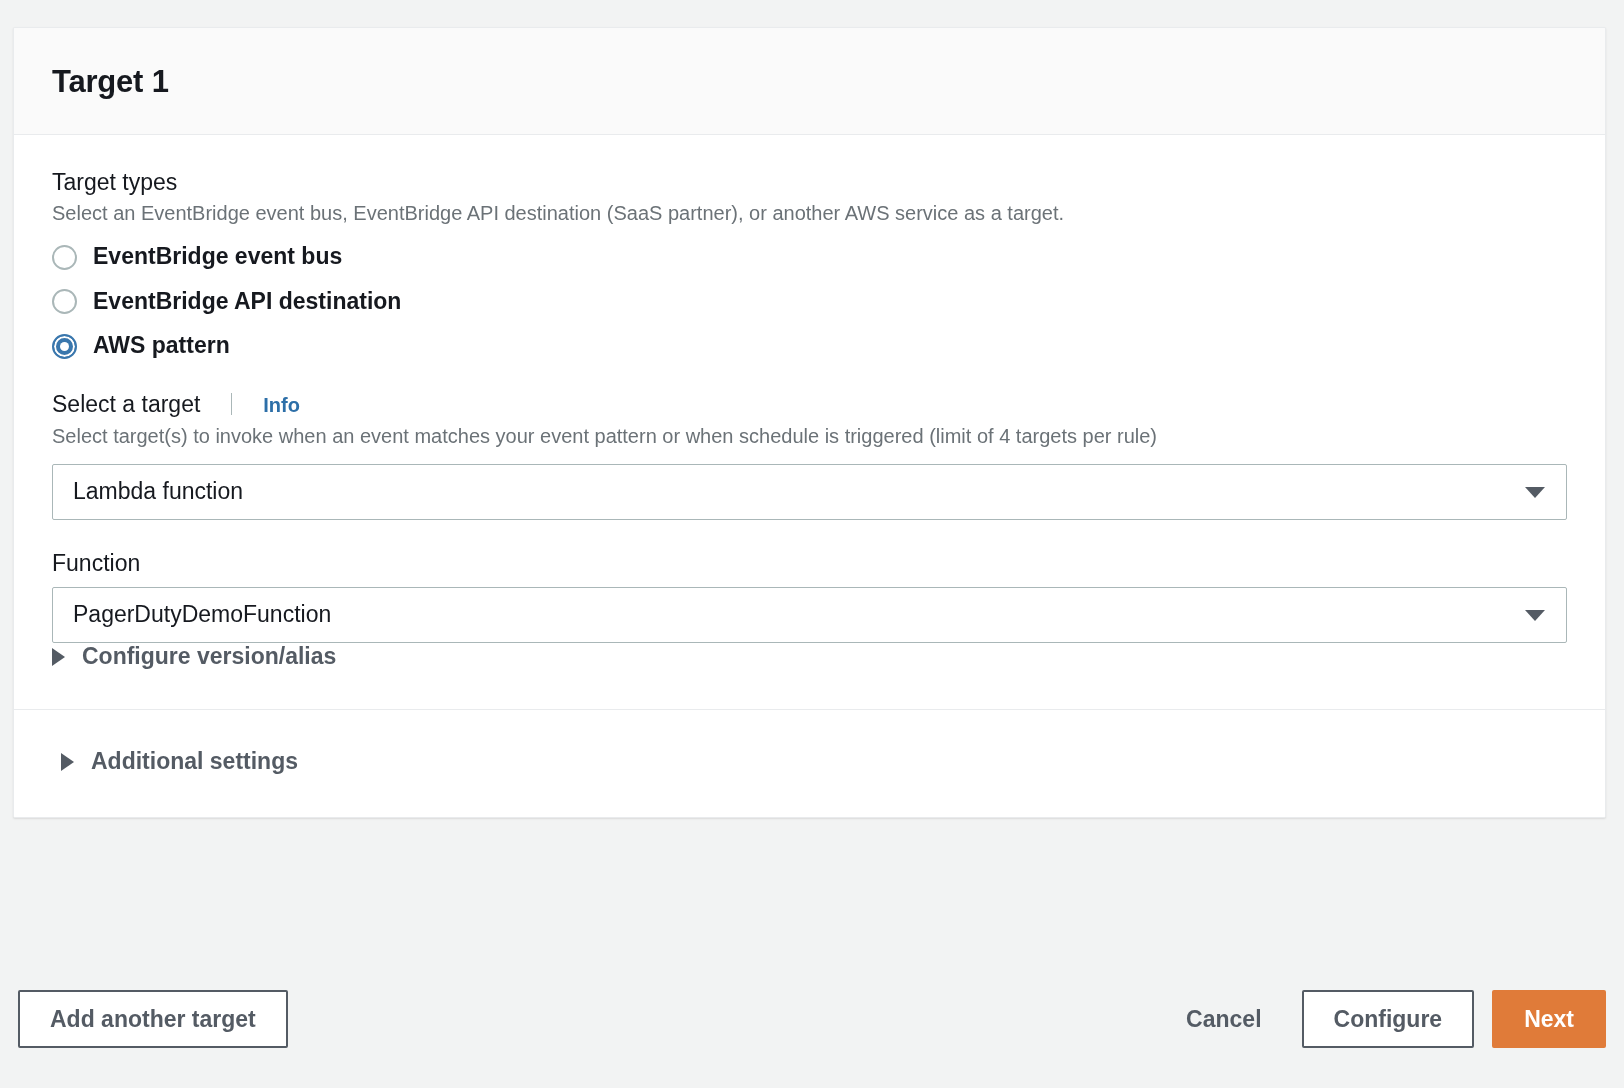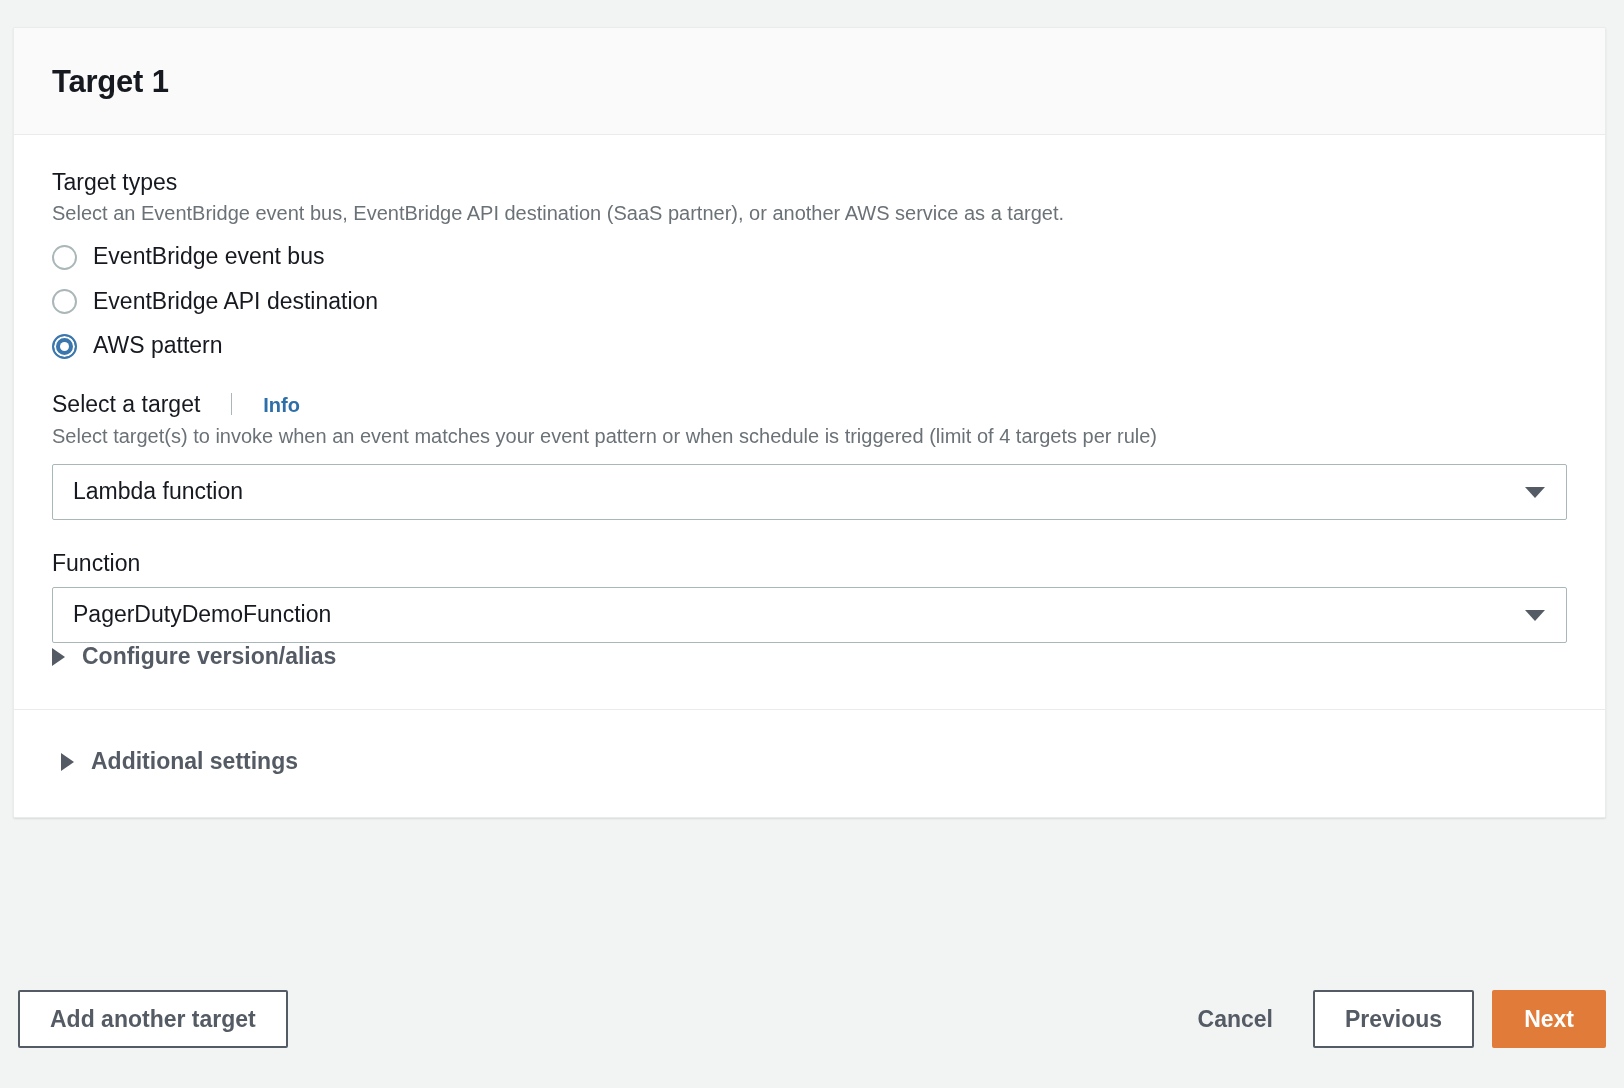--- a/index.html
+++ b/index.html
@@ -92,20 +92,21 @@
     font-weight: bold;
     color: #2d6fa8;
     text-decoration: none;
     cursor: pointer;
     line-height: 1.2;
   }
 
   
   .radio-group {
     margin: 16px 0 16px 0;
+    font-weight: bold;
   }
   .radio-item {
     display: flex;
     align-items: center;
     margin-bottom: 17px;
     cursor: pointer;
   }
   .radio-item:last-child { margin-bottom: 0; }
   .radio-mark {
     width: 25px;
@@ -337,18 +338,18 @@
 
     </div>
   </div>
 
   <div class="footer">
     <div class="footer-left">
       <button class="btn btn-secondary" id="add-another-target">Add another target</button>
     </div>
     <div class="footer-right">
       <button class="btn btn-link" id="cancel-button">Cancel</button>
-      <button class="btn btn-secondary" id="previous-button">Previous</button>
+      <button class="btn btn-secondary" id="previous-button">Configure</button>
       <button class="btn btn-primary" id="next-button">Next</button>
     </div>
   </div>
 
 </div>
 
 </body></html>

